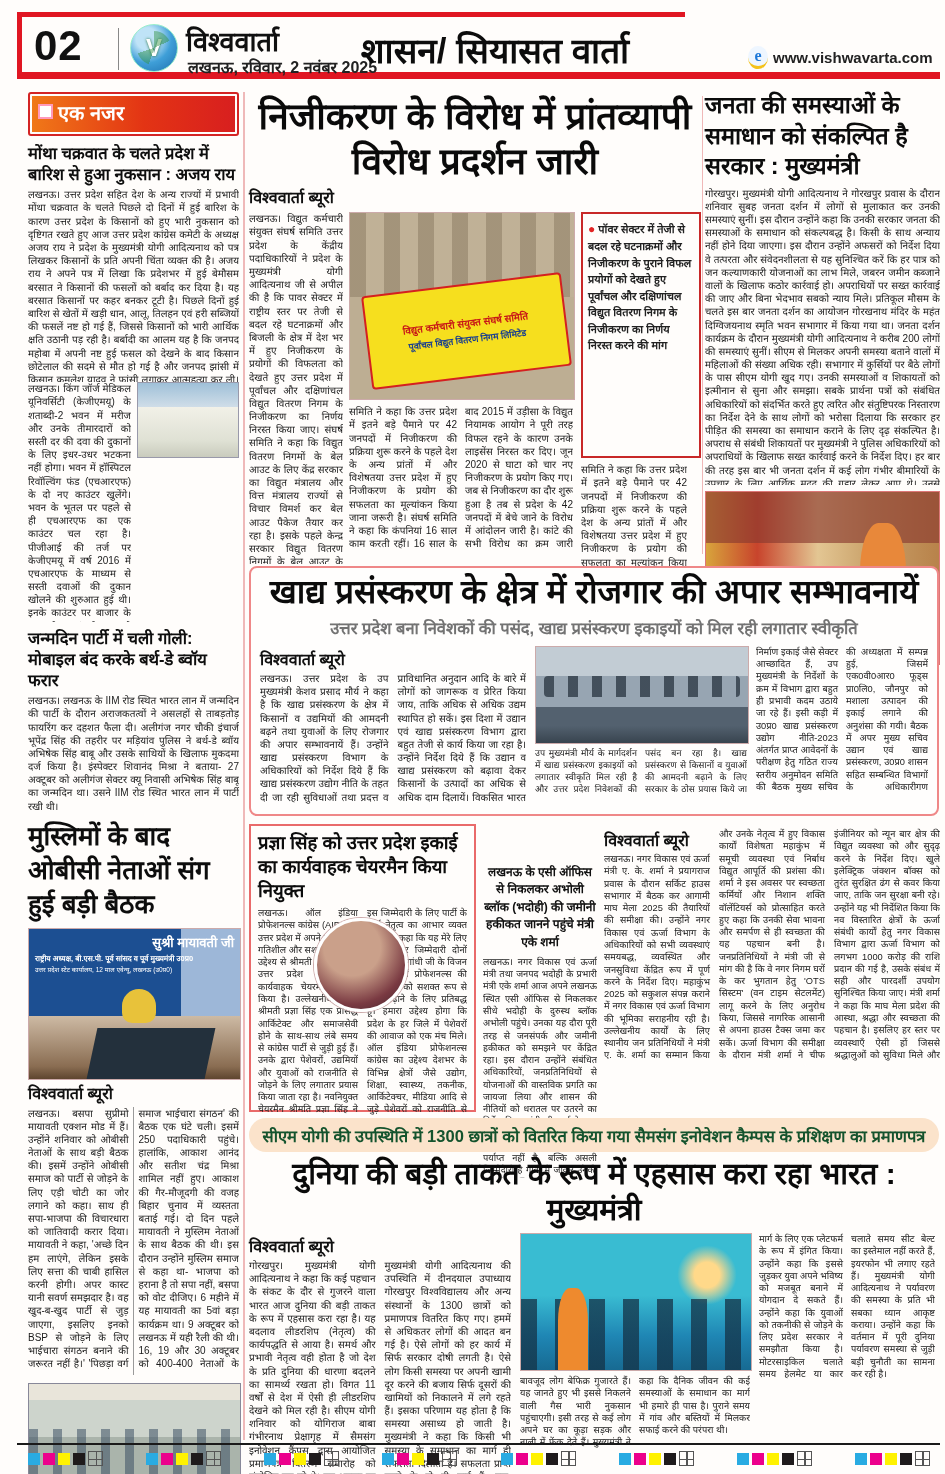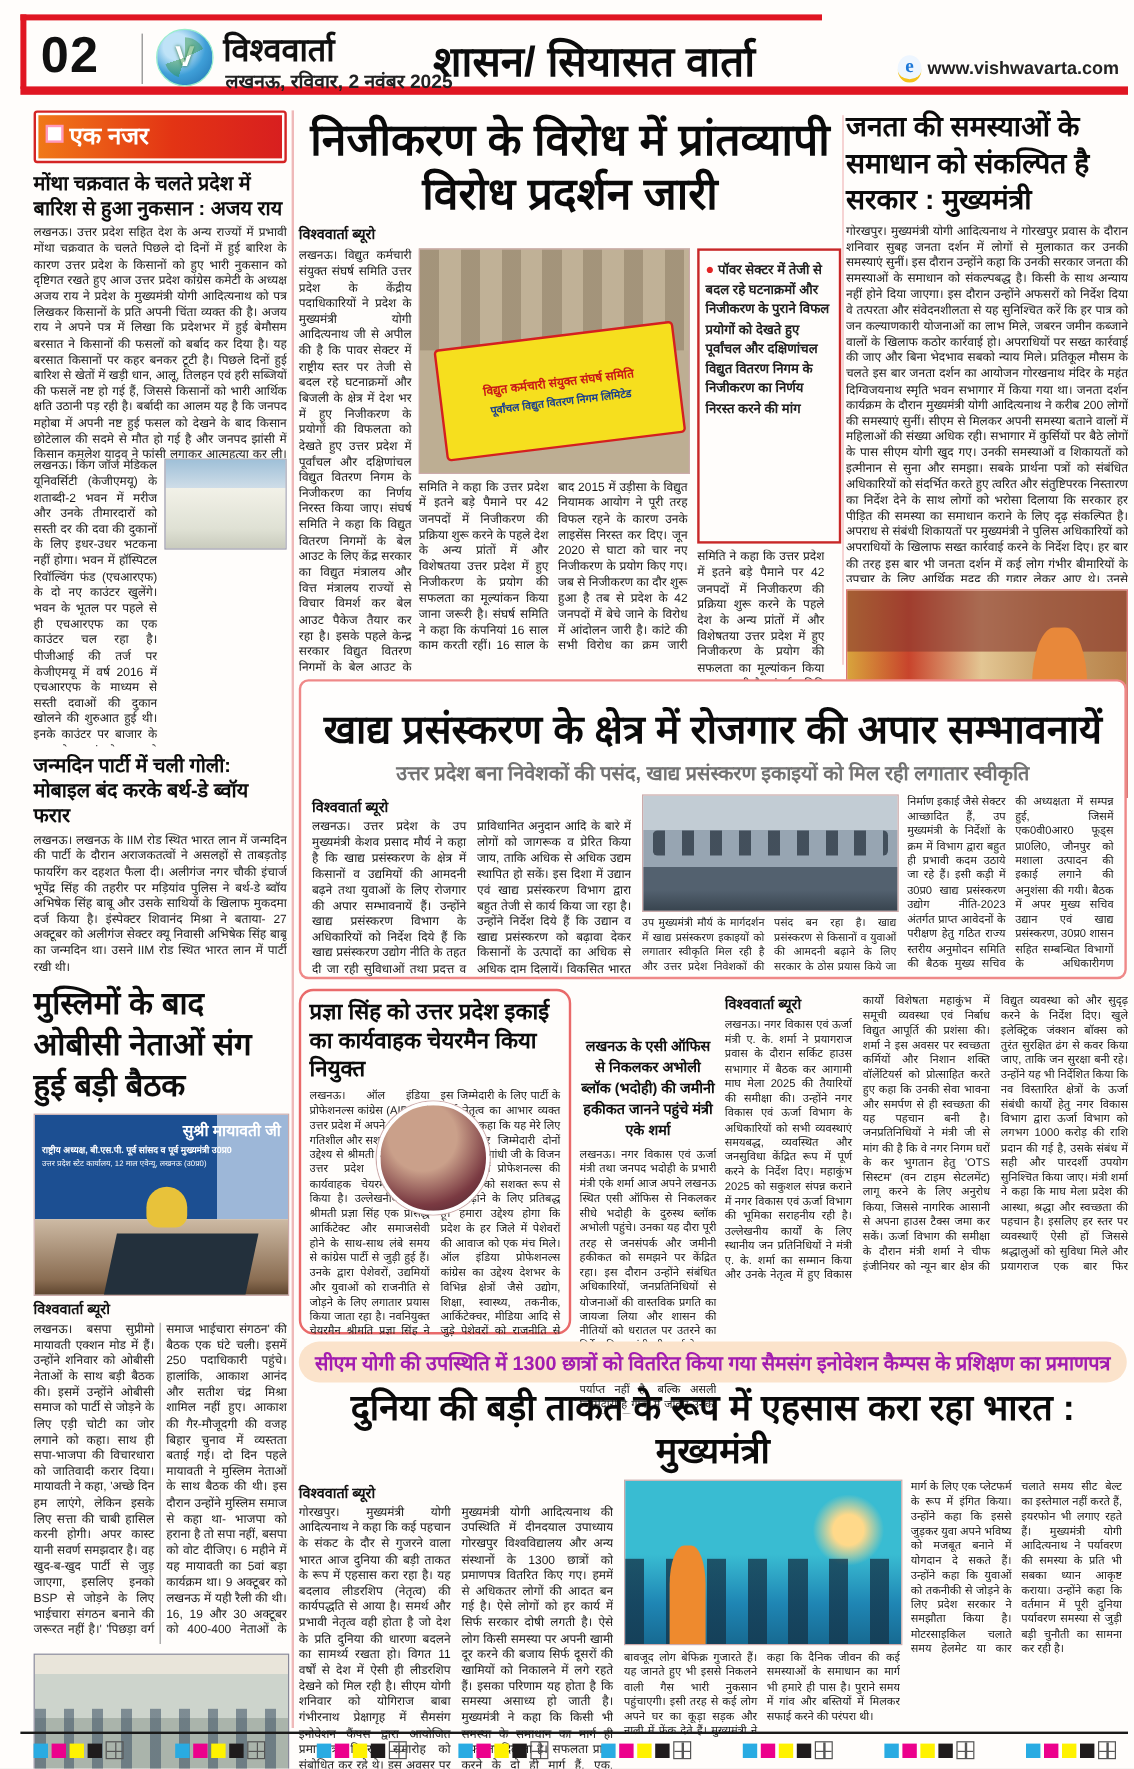--- a/index.html
+++ b/index.html
@@ -18,21 +18,21 @@
   .paper-name{position:absolute;left:186px;top:22px;font-size:27px;font-weight:800;color:#101010;}
   .dateline{position:absolute;left:188px;top:56px;font-size:16px;font-weight:700;color:#222;}
   .section-title{position:absolute;left:300px;top:26px;width:390px;text-align:center;
                  font-size:35px;font-weight:800;color:#0c0c0c;}
   .website{position:absolute;left:748px;top:46px;font-size:15px;font-weight:800;color:#222;display:flex;align-items:center;gap:5px;}
   .e-icon{display:inline-flex;width:20px;height:20px;border-radius:50%;align-items:center;justify-content:center;
           color:#1d78d8;font-weight:800;font-size:16px;font-family:"Liberation Serif",serif;
           border-bottom:3px solid #f4c21a;background:#eef6ff;}
   
   .bodytext{font-size:10px;line-height:1.32;text-align:justify;color:#1b1b1b;overflow:hidden;}
-  .byline{font-size:12px;font-weight:800;color:#111;margin:2px 0;}
+  .byline{font-size:16px;font-weight:800;color:#111;margin:2px 0;}
   .photo{position:relative;overflow:hidden;border:1px solid #caa;}
   
   .leftcol{position:absolute;left:28px;top:92px;width:211px;}
   .col-divider{position:absolute;left:243px;top:92px;width:2px;height:1348px;background:#efb9b9;}
   .eknazar{border:2px solid #d42424;border-radius:3px;padding:2px;margin-bottom:7px;}
   .eknazar-in{background:linear-gradient(90deg,#f07818 0%,#e33414 55%,#d81f1f 100%);
       color:#fff;font-size:20px;font-weight:800;padding:3px 10px 6px 26px;position:relative;}
   .eknazar-in:before{content:"";position:absolute;left:8px;top:10px;width:11px;height:11px;background:#fff;box-shadow:0 0 0 2px #f9b;}
   .lh{font-size:16.5px;font-weight:800;line-height:1.25;color:#0e0e0e;margin:6px 0 4px;}
   .kgmu{float:right;width:100px;height:74px;margin:0 0 4px 6px;border:1px solid #99a;
@@ -74,46 +74,46 @@
   .janta{position:absolute;left:705px;top:90px;width:235px;}
   .janta-head{font-size:23.5px;font-weight:800;line-height:1.3;color:#0c0c0c;}
   .janta-body{height:298px;margin-top:5px;}
   .janta-photo{width:233px;height:172px;margin-top:6px;border:1px solid #d77;
      background:linear-gradient(90deg,#d8a43c 0%,#c8442c 22%,#e3c693 48%,#caa26a 70%,#b8824a 100%);}
   .janta-photo .fig{position:absolute;right:14%;top:18%;width:20%;height:70%;border-radius:40% 40% 8% 8%;background:#e8883a;}
   .janta-photo .wall{position:absolute;inset:0 0 70% 0;background:#8a3a30;opacity:.65;}
   .vdiv{position:absolute;left:702px;top:96px;width:1px;height:458px;background:#f0b8b8;}
   
   .khadya{position:absolute;left:249px;top:566px;width:690px;height:250px;border:2px solid #ef8888;border-radius:8px;padding:5px 9px;box-sizing:border-box;background:#fffefd;}
-  .kh-head{font-size:33px;font-weight:800;text-align:center;color:#0b0b0b;line-height:1.15;margin-top:16px;}
+  .kh-head{font-size:33px;font-weight:800;text-align:center;color:#0b0b0b;line-height:1.15;}
   .kh-sub{font-size:16.5px;font-weight:800;text-align:center;color:#737373;margin-top:5px;}
   .kh-row{display:flex;gap:9px;margin-top:7px;}
   .kh-left{width:266px;height:152px;column-count:2;column-gap:9px;}
   .kh-mid{width:212px;display:flex;flex-direction:column;gap:4px;}
   .kh-photo{width:212px;height:96px;background:linear-gradient(180deg,#c2ccd4 0 30%,#97a5b2 30% 62%,#53616f 62% 82%,#38444f 100%);}
   .kh-photo .heads{position:absolute;top:30%;left:4%;right:4%;height:22%;
       background:repeating-linear-gradient(90deg,#2e3a46 0 10px,transparent 10px 24px);border-radius:4px;opacity:.8;}
   .kh-mid-text{height:50px;column-count:2;column-gap:8px;font-size:9px;}
   .kh-right{width:178px;height:152px;column-count:2;column-gap:8px;font-size:9.3px;}
   
-  .pragya{position:absolute;left:249px;top:824px;width:227px;height:288px;border:2px solid #e96a6a;border-radius:12px;padding:5px 7px;box-sizing:border-box;}
+  .pragya{position:absolute;left:249px;top:824px;width:227px;height:288px;border:2px solid #e96a6a;border-radius:0;padding:5px 7px;box-sizing:border-box;}
   .pragya-head{font-size:18.5px;font-weight:800;line-height:1.3;color:#0c0c0c;}
   .pragya-body{height:212px;column-count:2;column-gap:9px;font-size:9.3px;margin-top:4px;}
   .pragya-photo{position:absolute;left:63px;top:92px;width:88px;height:88px;border-radius:50%;
       background:radial-gradient(circle at 40% 30%,#caa08a 0 35%,#7a3a42 70%,#3c1e28 100%);
       border:3px solid #fff;box-shadow:0 0 0 1px #caa;}
   .sharma{position:absolute;left:483px;top:824px;width:114px;height:288px;margin-top:40px;}
   .sharma-head{font-size:12px;font-weight:800;text-align:center;line-height:1.45;color:#101010;}
   .sharma-body{height:222px;font-size:9.3px;margin-top:5px;}
   .sarkari{position:absolute;left:604px;top:824px;width:336px;height:288px;}
   .sarkari-head{font-size:20.5px;font-weight:800;text-align:center;color:#0b0b0b;line-height:1.2;}
   .sarkari-body{height:244px;column-count:3;column-gap:9px;font-size:9.3px;margin-top:4px;}
   
   .banner{position:absolute;left:249px;top:1118px;width:690px;height:34px;border-radius:17px;
-      background:#fbe3cb;color:#a21caf;font-size:16.5px;font-weight:800;display:flex;align-items:center;justify-content:center;box-sizing:border-box;}
+      background:#fbe3cb;color:#14532d;font-size:16.5px;font-weight:800;display:flex;align-items:center;justify-content:center;box-sizing:border-box;}
   .bottom{position:absolute;left:249px;top:1156px;width:690px;}
   .bottom-head{font-size:30px;font-weight:800;text-align:center;color:#0a0a0a;line-height:1.2;}
   .bottom-row{display:flex;gap:9px;margin-top:5px;}
   .bt-left{width:262px;height:248px;column-count:2;column-gap:9px;}
   .bt-mid{width:230px;display:flex;flex-direction:column;gap:4px;}
   .sam-photo{width:230px;height:136px;background:linear-gradient(180deg,#39bcd2 0 45%,#1f86b4 75%,#176a92 100%);}
   .sam-photo .glow{position:absolute;right:6%;top:8%;width:60px;height:60px;border-radius:50%;
       background:radial-gradient(circle,#ffd98a 0 30%,rgba(255,217,138,0) 70%);}
   .sam-photo .figs{position:absolute;bottom:0;left:0;right:0;height:52%;
       background:repeating-linear-gradient(90deg,rgba(20,50,70,.75) 0 16px,transparent 16px 34px);}

